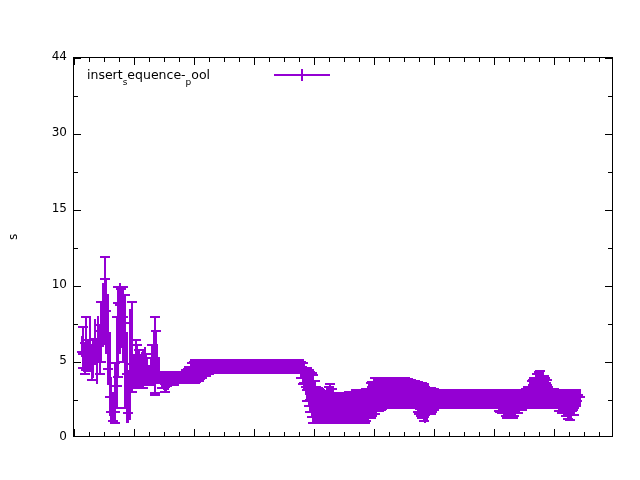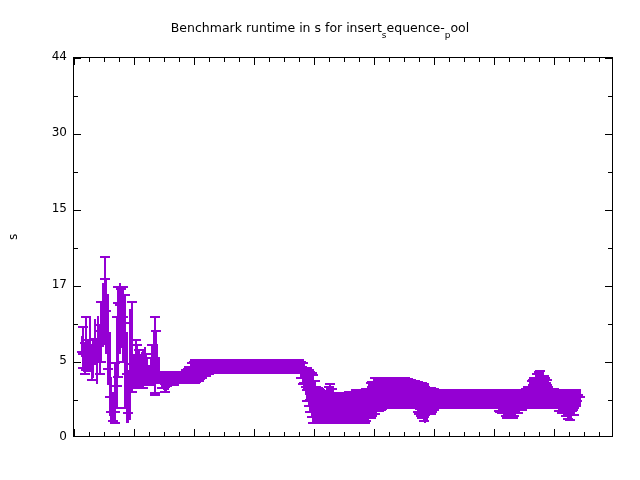--- a/index.html
+++ b/index.html
@@ -215,39 +215,44 @@
   }
   .dmark {
     position: absolute;
   }
 </style>
 </head>
 <body>
 
 <div id="root">
 
-  <div id="chart-title">
-    <span>Benchmark runtime in s for insert</span><span class="sub">s</span><span>equence-</span><span class="sub">p</span><span>ool</span>
-  </div>
 
   <div id="y-axis-label">s</div>
 
   <div id="y-ticklabels">
       <div class="ytick-label" style="top: 430px;">0</div>
       <div class="ytick-label" style="top: 354px;">5</div>
-      <div class="ytick-label" style="top: 278px;">17</div>
+      <div class="ytick-label" style="top: 278px;">10</div>
       <div class="ytick-label" style="top: 202px;">15</div>
       <div class="ytick-label" style="top: 126px;">30</div>
       <div class="ytick-label" style="top: 50px;">44</div>
     </div>
 
 
   <div id="plot-frame">
 
     <div id="legend">
+        <div class="legend-row" style="top: 0px;">
+          <div class="legend-text"><span>insert</span><span class="sub">s</span><span>equence-</span><span class="sub">p</span><span>ool</span></div>
+          <div class="legend-key">
+            <div class="line" style="background: rgb(148, 0, 211);"></div>
+            <div class="plus-h" style="background: rgb(148, 0, 211);"></div>
+            <div class="plus-v" style="background: rgb(148, 0, 211);"></div>
+          </div>
+        </div>
       </div>
 
     <div id="data-layer">
         <div class="dmark" style="left: 7px; top: 278px; width: 2px; height: 21px; background: rgb(148, 0, 211);"></div>
         <div class="dmark" style="left: 3px; top: 293px; width: 10px; height: 2px; background: rgb(148, 0, 211);"></div>
         <div class="dmark" style="left: 8px; top: 268px; width: 2px; height: 43px; background: rgb(148, 0, 211);"></div>
         <div class="dmark" style="left: 4px; top: 295px; width: 10px; height: 2px; background: rgb(148, 0, 211);"></div>
         <div class="dmark" style="left: 4px; top: 268px; width: 10px; height: 2px; background: rgb(148, 0, 211);"></div>
         <div class="dmark" style="left: 4px; top: 309px; width: 10px; height: 2px; background: rgb(148, 0, 211);"></div>
         <div class="dmark" style="left: 10px; top: 284px; width: 2px; height: 32px; background: rgb(148, 0, 211);"></div>

